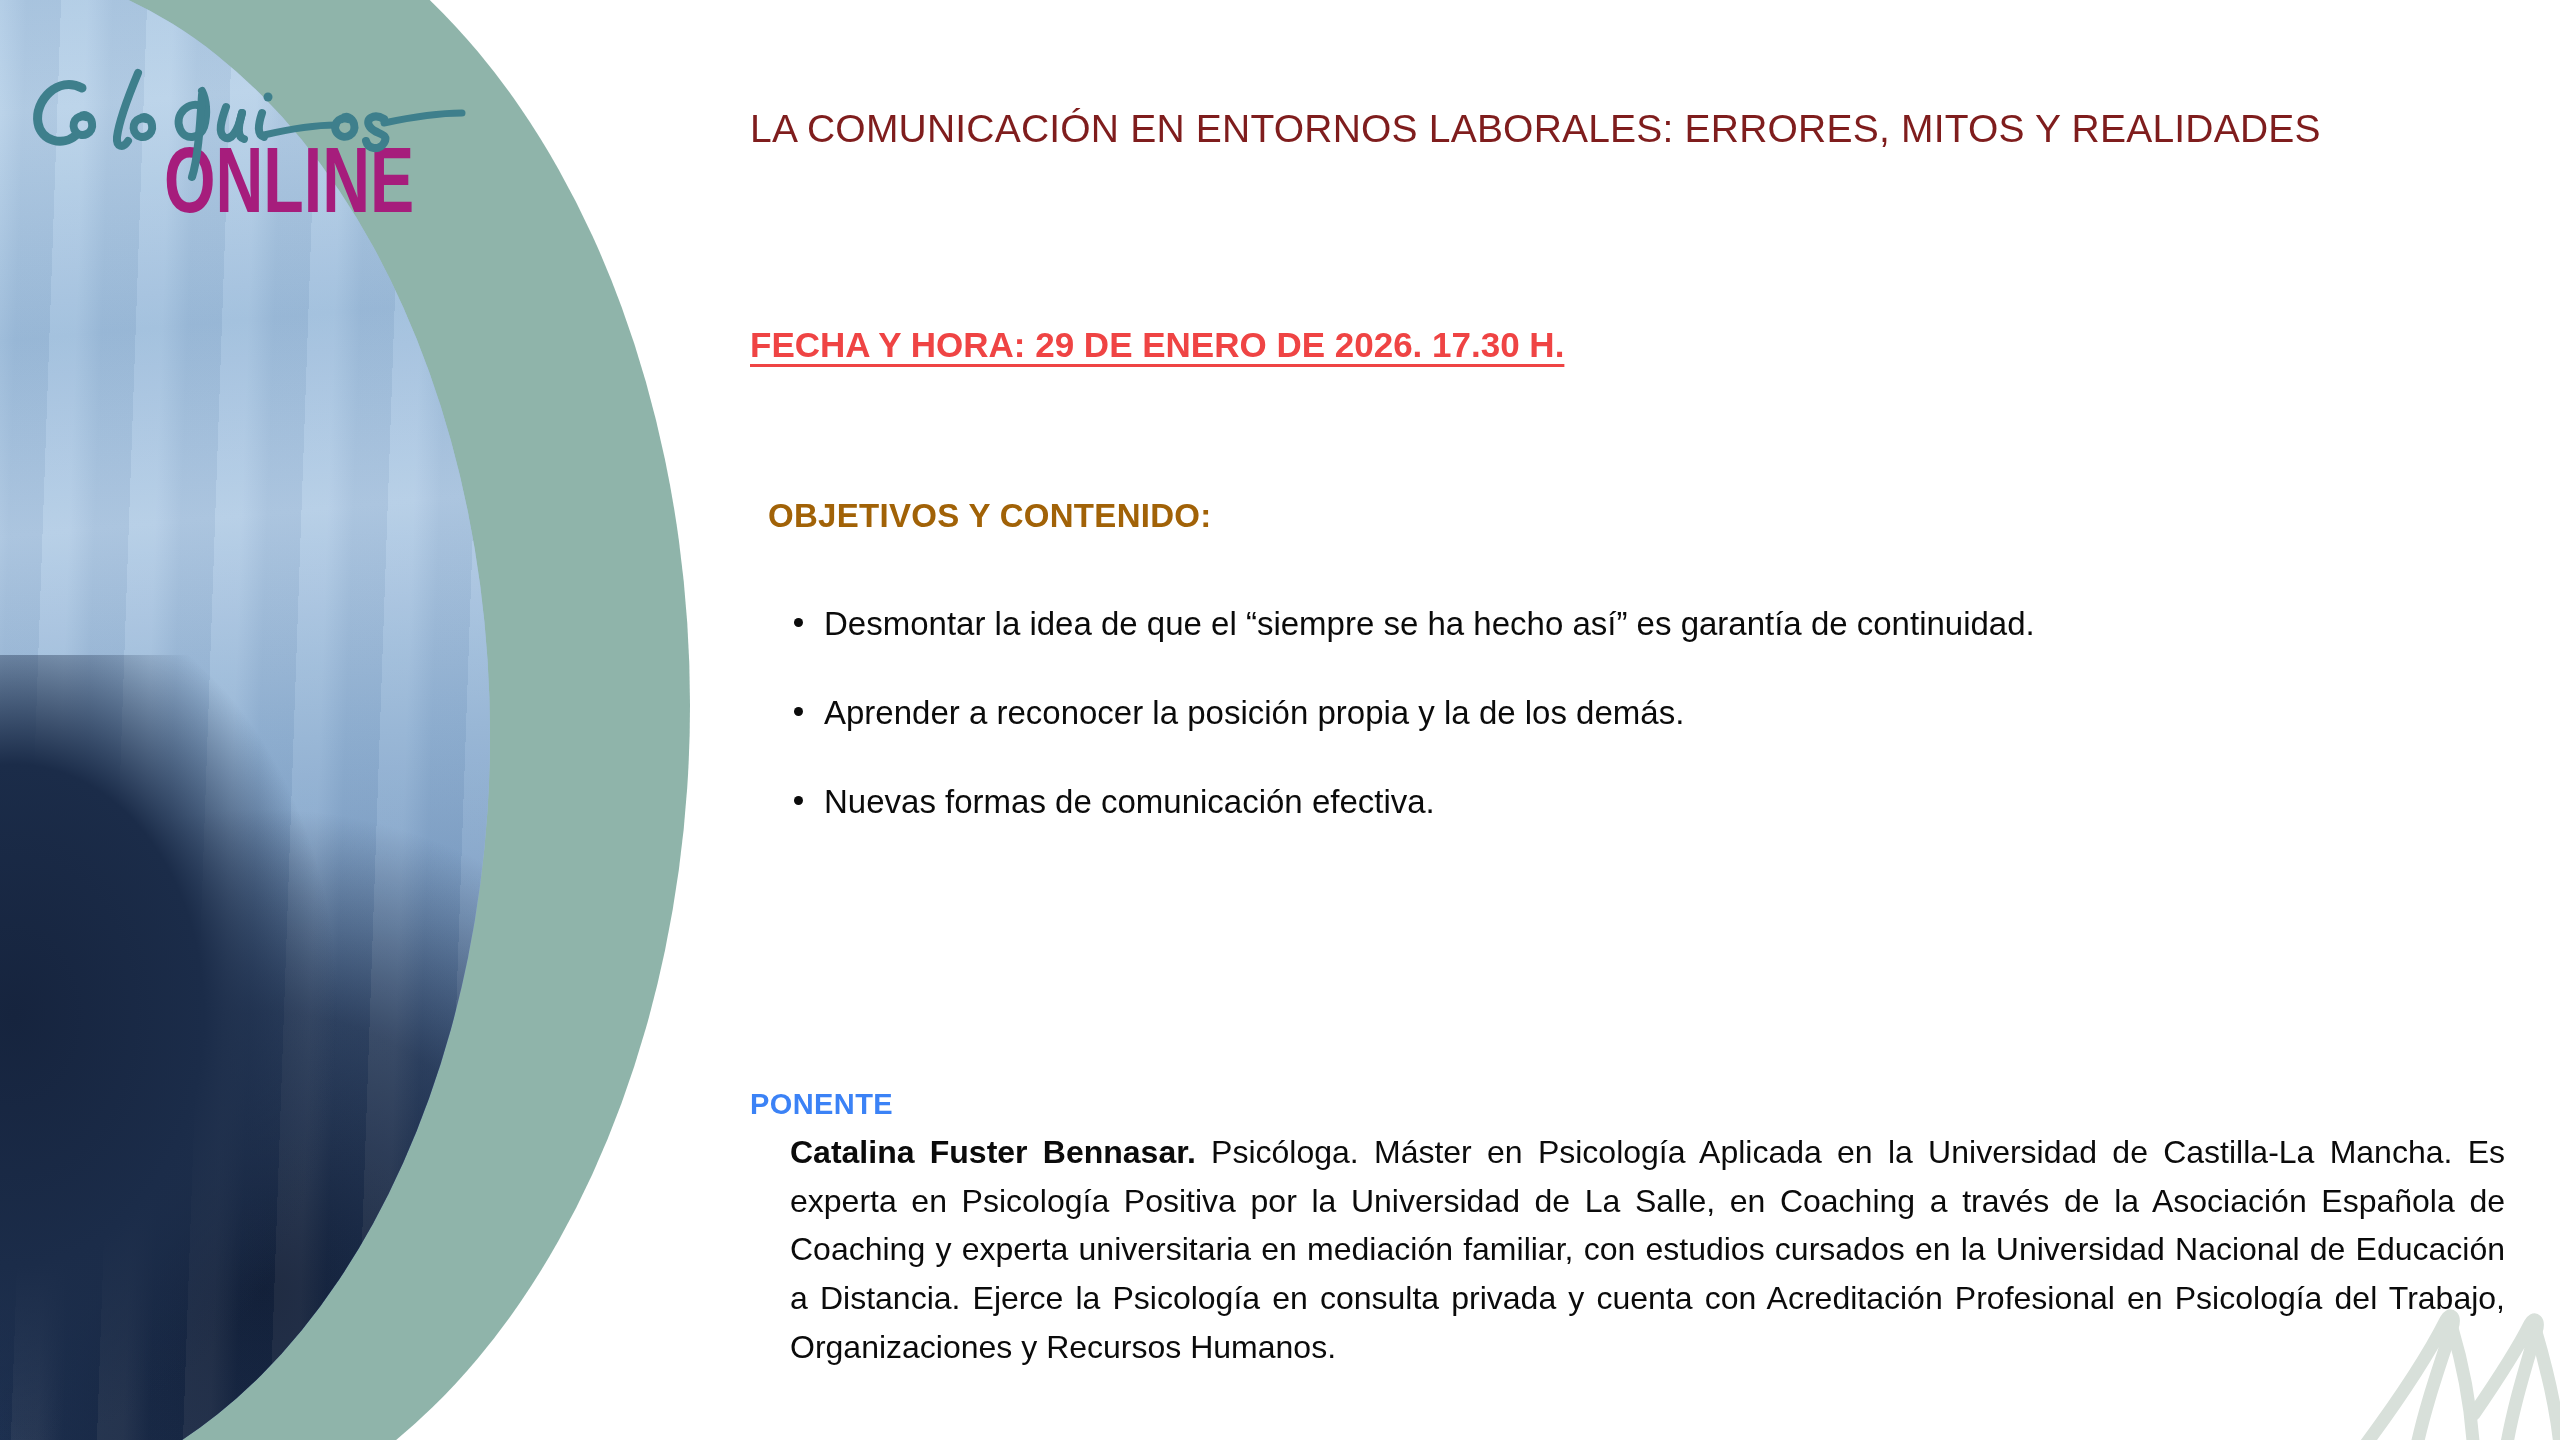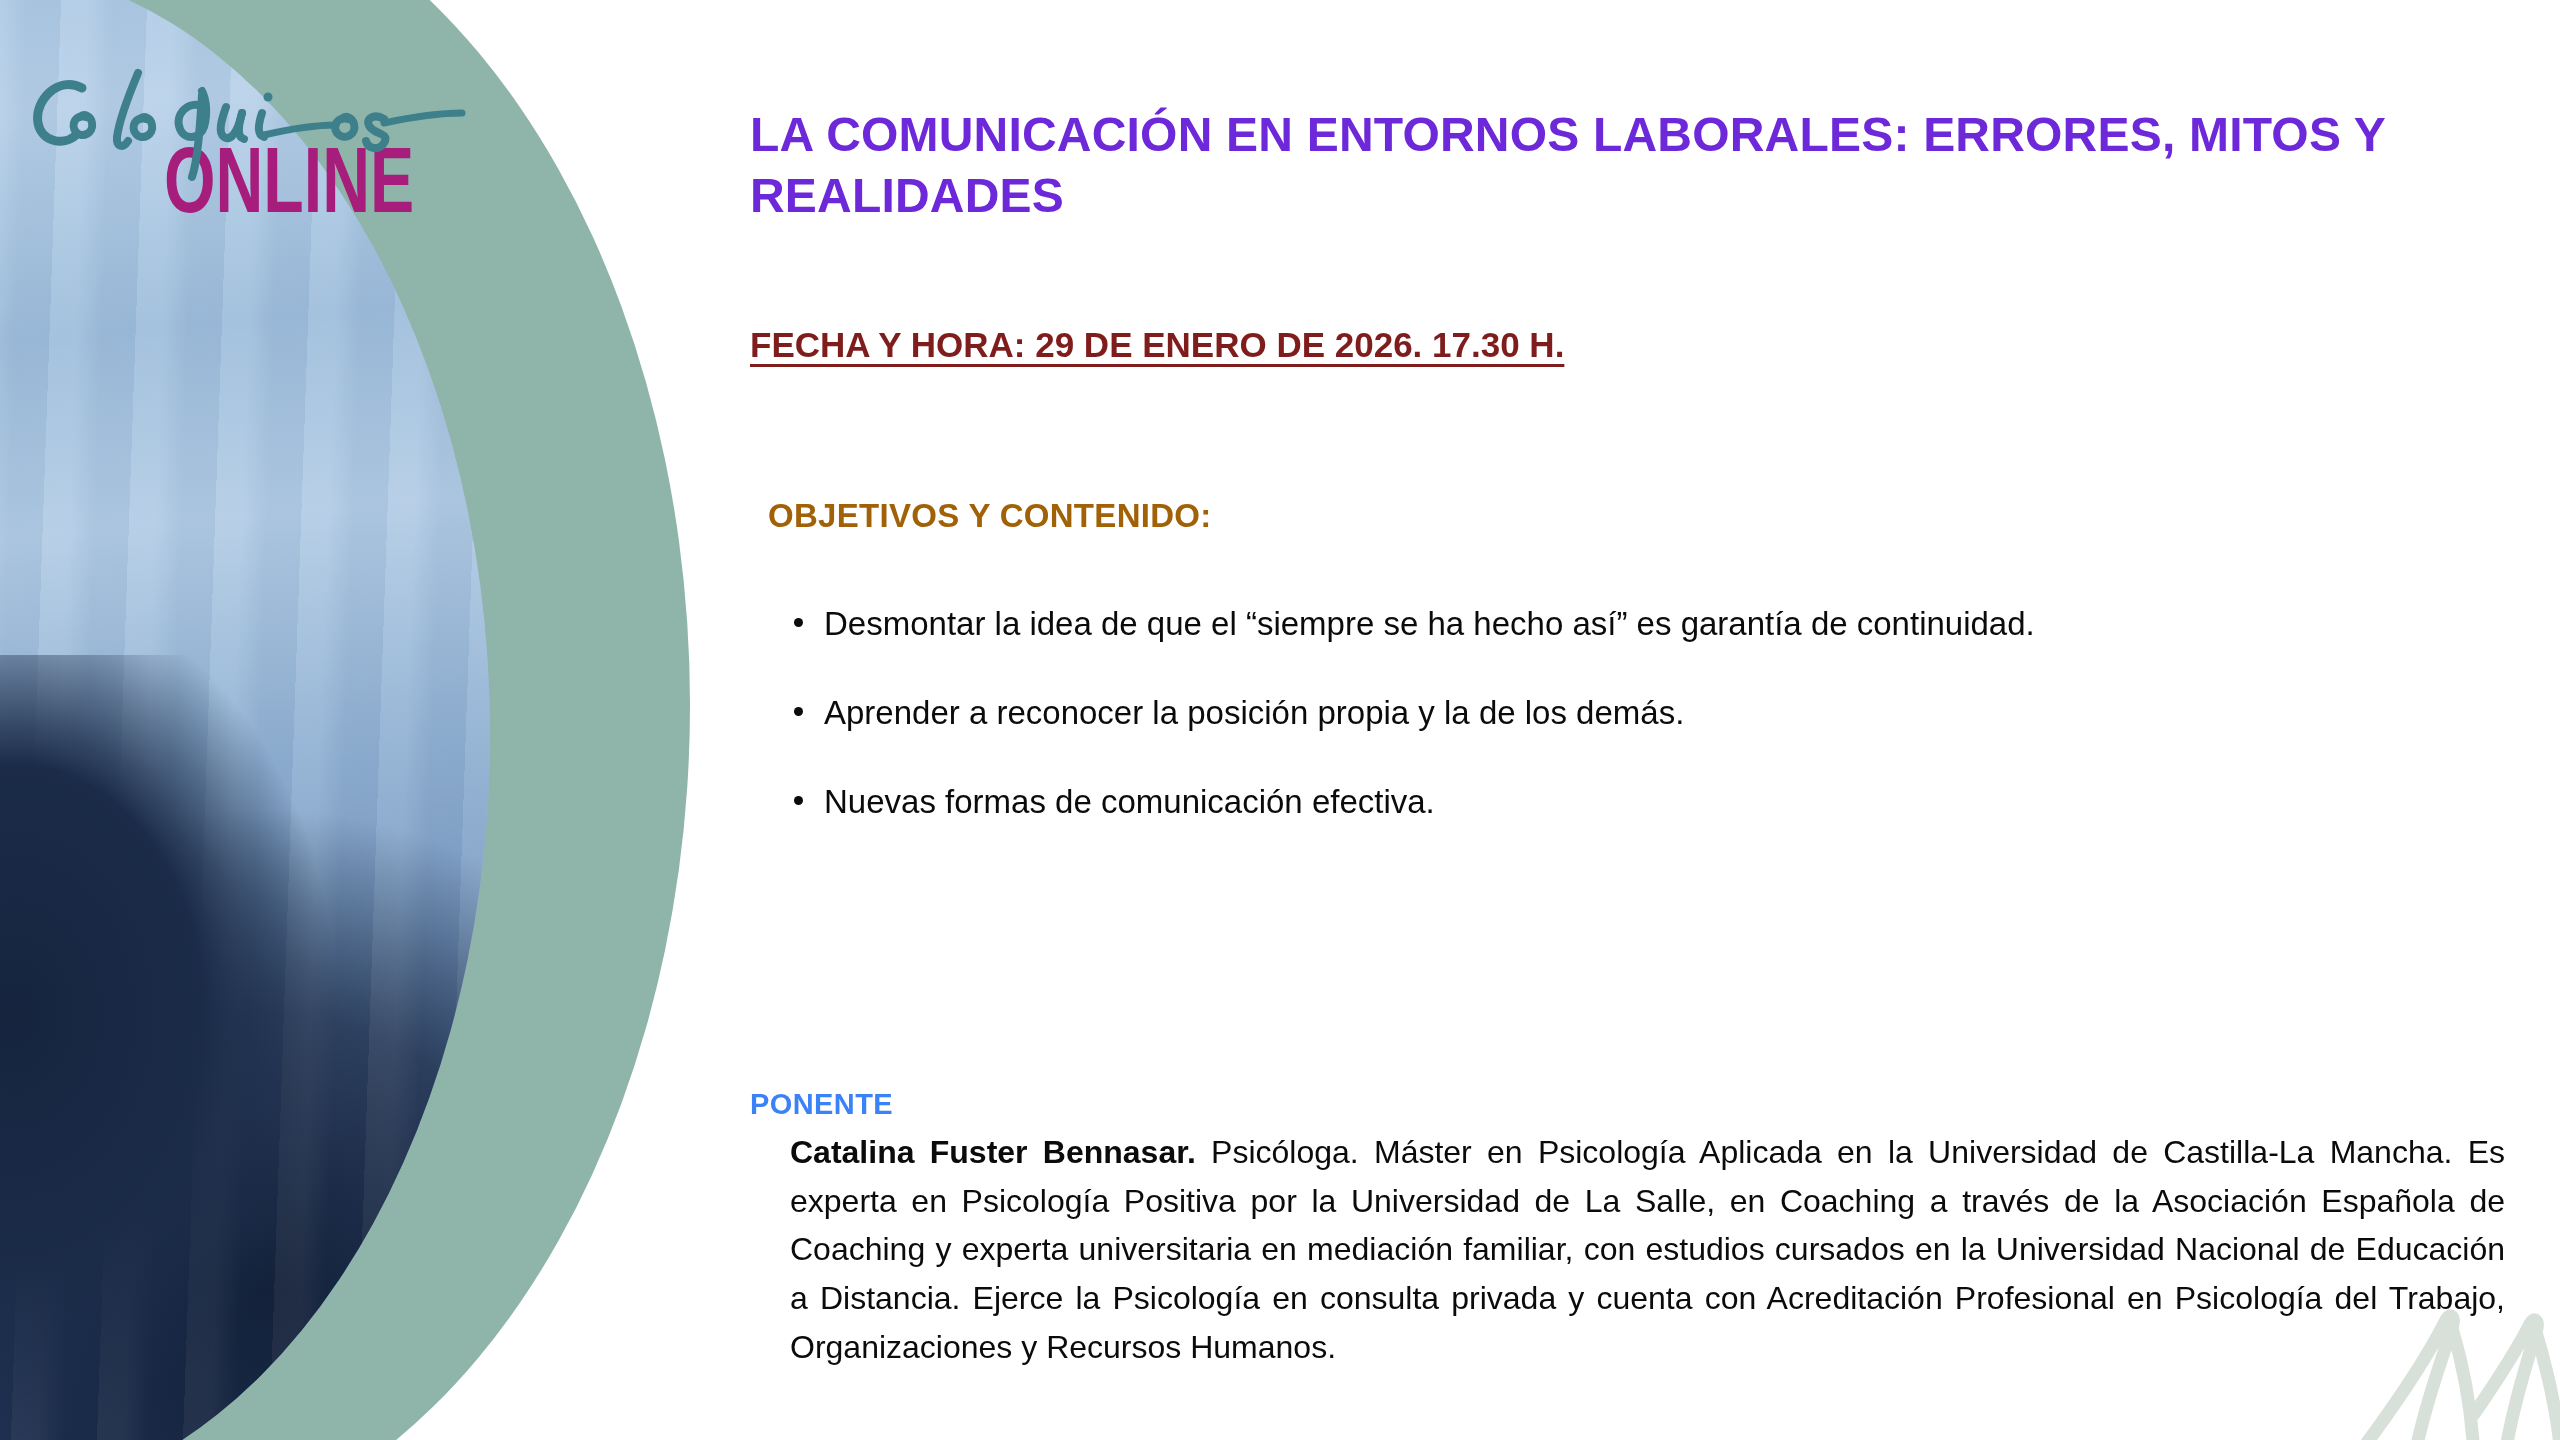--- a/index.html
+++ b/index.html
@@ -139,33 +139,33 @@
     left: 750px;
     top: 0;
     width: 1715px;
     height: 1440px;
   }
   .title {
     position: absolute;
     left: 0;
     top: 104px;
     width: 1700px;
-    font-size: 48px;
-    font-weight: bold;
+    font-size: 39px;
+    font-weight: normal;
     line-height: 1.28;
     letter-spacing: 0.2px;
-    color: #6d28d9;
+    color: #7f1d1d;
   }
   .datetime {
     position: absolute;
     left: 0;
     top: 325px;
     font-size: 35px;
     font-weight: bold;
-    color: #7f1d1d;
+    color: #ef4444;
     text-decoration: underline;
     text-underline-offset: 7px;
     text-decoration-thickness: 3px;
   }
   .obj-heading {
     position: absolute;
     left: 18px;
     top: 497px;
     font-size: 33px;
     font-weight: bold;

